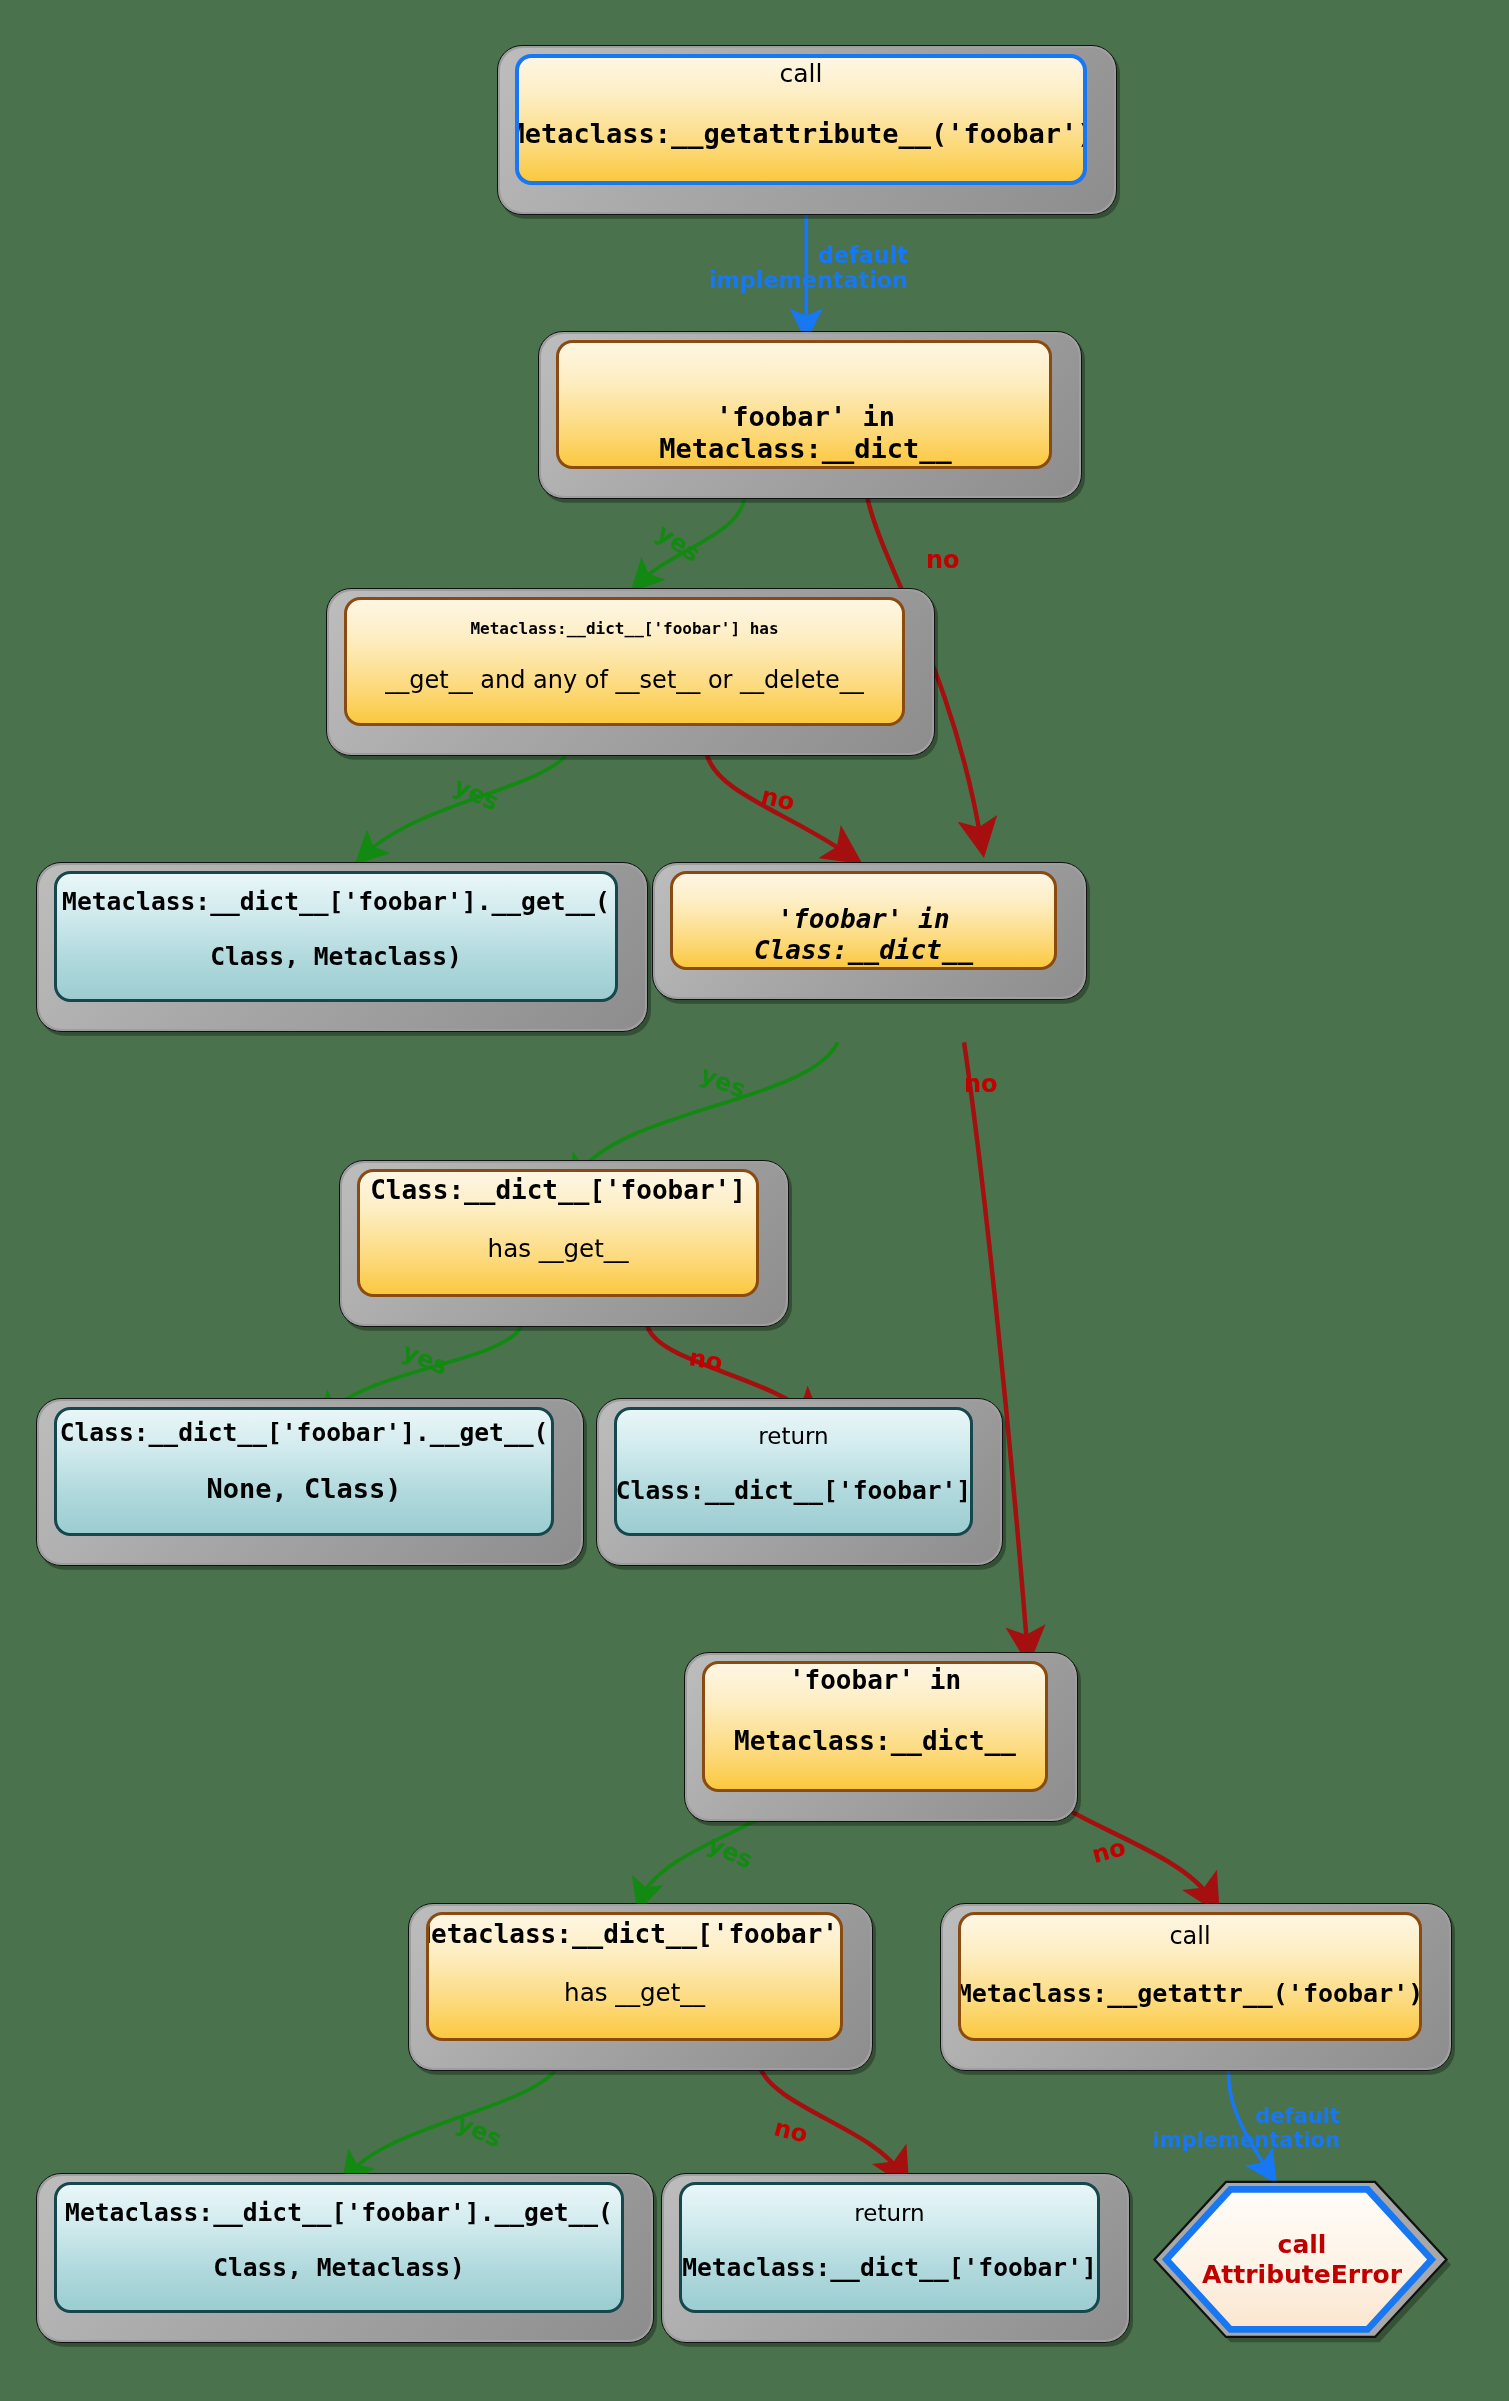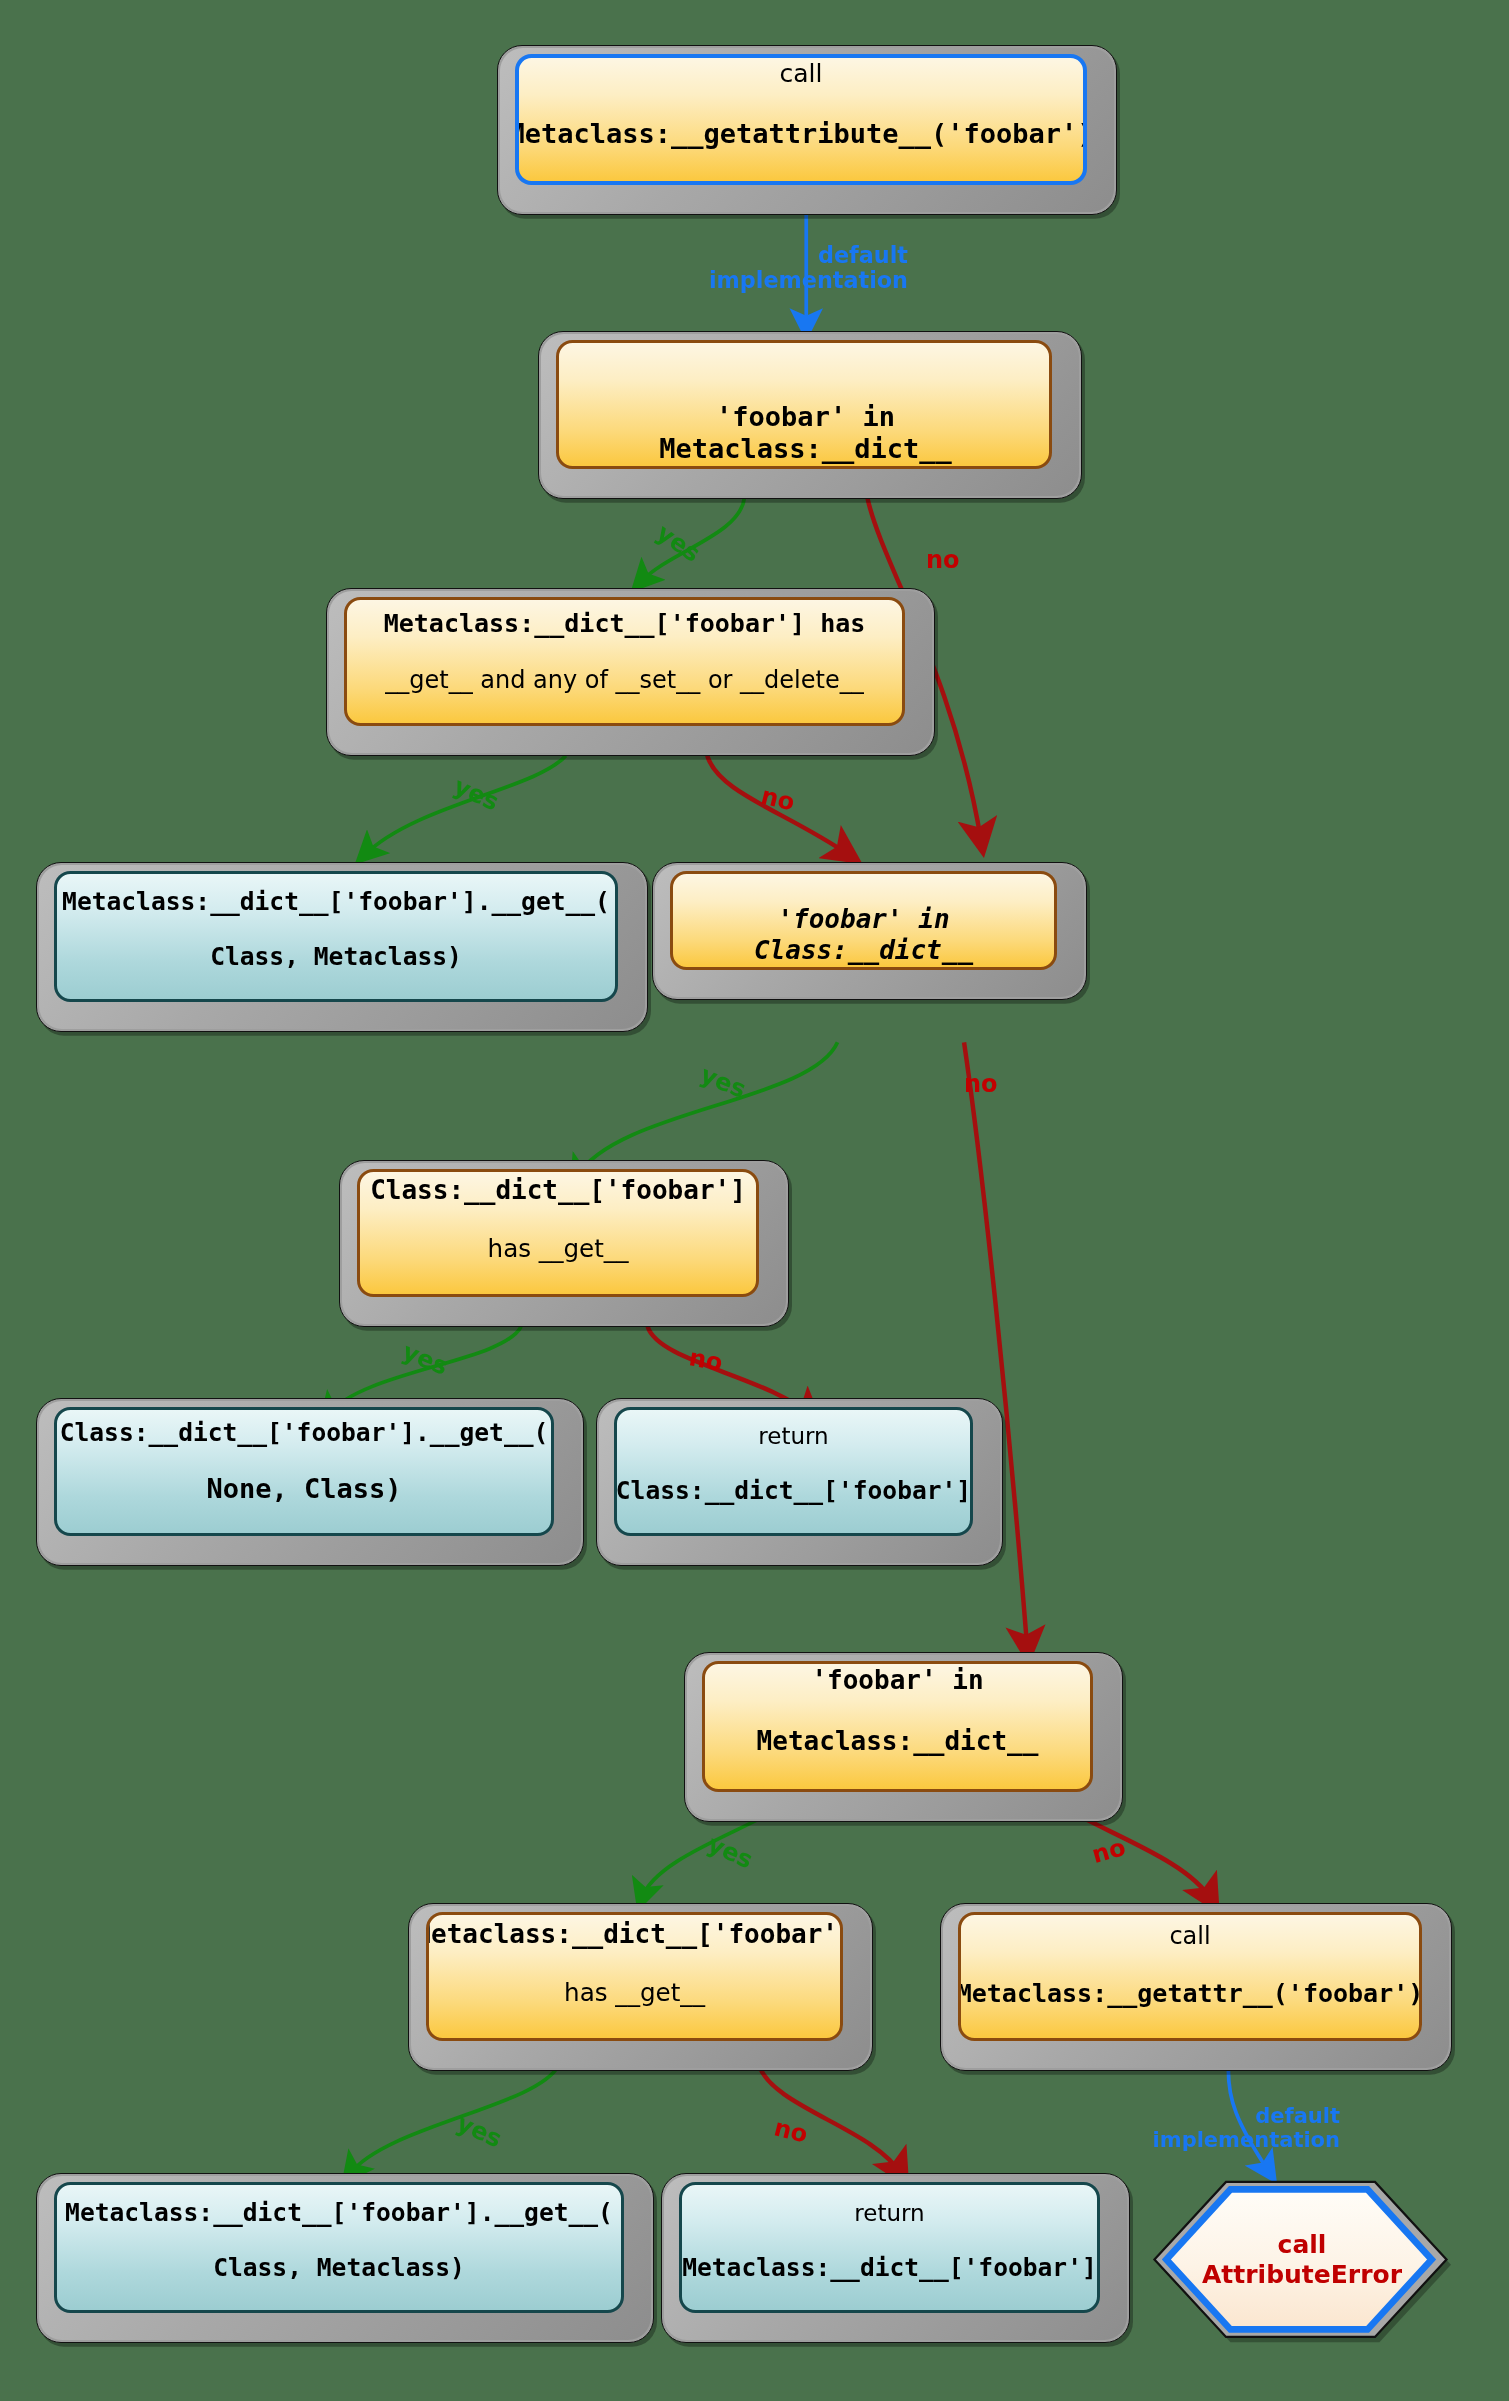--- a/index.html
+++ b/index.html
@@ -146,21 +146,21 @@
     <div class="shell"></div>
     <div class="inner" style="left:18px;top:9px;right:30px;bottom:30px;">
       <div class="label mono" style="font-size:27px;padding-left:12px;">'foobar' in Metaclass:__dict__</div>
     </div>
   </div>
 
   <div class="node amber" style="left:326px;top:588px;width:609px;height:168px;">
     <div class="shell"></div>
     <div class="inner" style="left:18px;top:9px;right:30px;bottom:30px;">
       <div class="label" style="font-size:23px;">
-        <div class="mono" style="font-size:25px;">Metaclass:__dict__['foobar'] has</div>
+        <div class="mono" style="font-size:16px;">Metaclass:__dict__['foobar'] has</div>
         <div class="sans" style="font-size:24px;">__get__ and any of __set__  or  __delete__</div>
       </div>
     </div>
   </div>
 
   <div class="node teal" style="left:36px;top:862px;width:612px;height:170px;">
     <div class="shell"></div>
     <div class="inner" style="left:18px;top:9px;right:30px;bottom:30px;">
       <div class="label" style="font-size:22.3px;">
         <div class="sans" style="font-size:23px;">return</div>
@@ -201,21 +201,21 @@
   <div class="node teal" style="left:596px;top:1398px;width:407px;height:168px;">
     <div class="shell"></div>
     <div class="inner" style="left:18px;top:9px;right:30px;bottom:30px;">
       <div class="label" style="font-size:22.3px;">
         <div class="sans" style="font-size:23px;">return</div>
         <div class="mono" style="font-size:24.6px;">Class:__dict__['foobar']</div>
       </div>
     </div>
   </div>
 
-  <div class="node amber" style="left:684px;top:1652px;width:439px;height:170px;">
+  <div class="node amber" style="left:684px;top:1652px;width:394px;height:170px;">
     <div class="shell"></div>
     <div class="inner" style="left:18px;top:9px;right:30px;bottom:30px;">
       <div class="label mono" style="font-size:26px;">
         <div>'foobar' in</div>
         <div>Metaclass:__dict__</div>
       </div>
     </div>
   </div>
 
   <div class="node amber" style="left:408px;top:1903px;width:465px;height:168px;">

